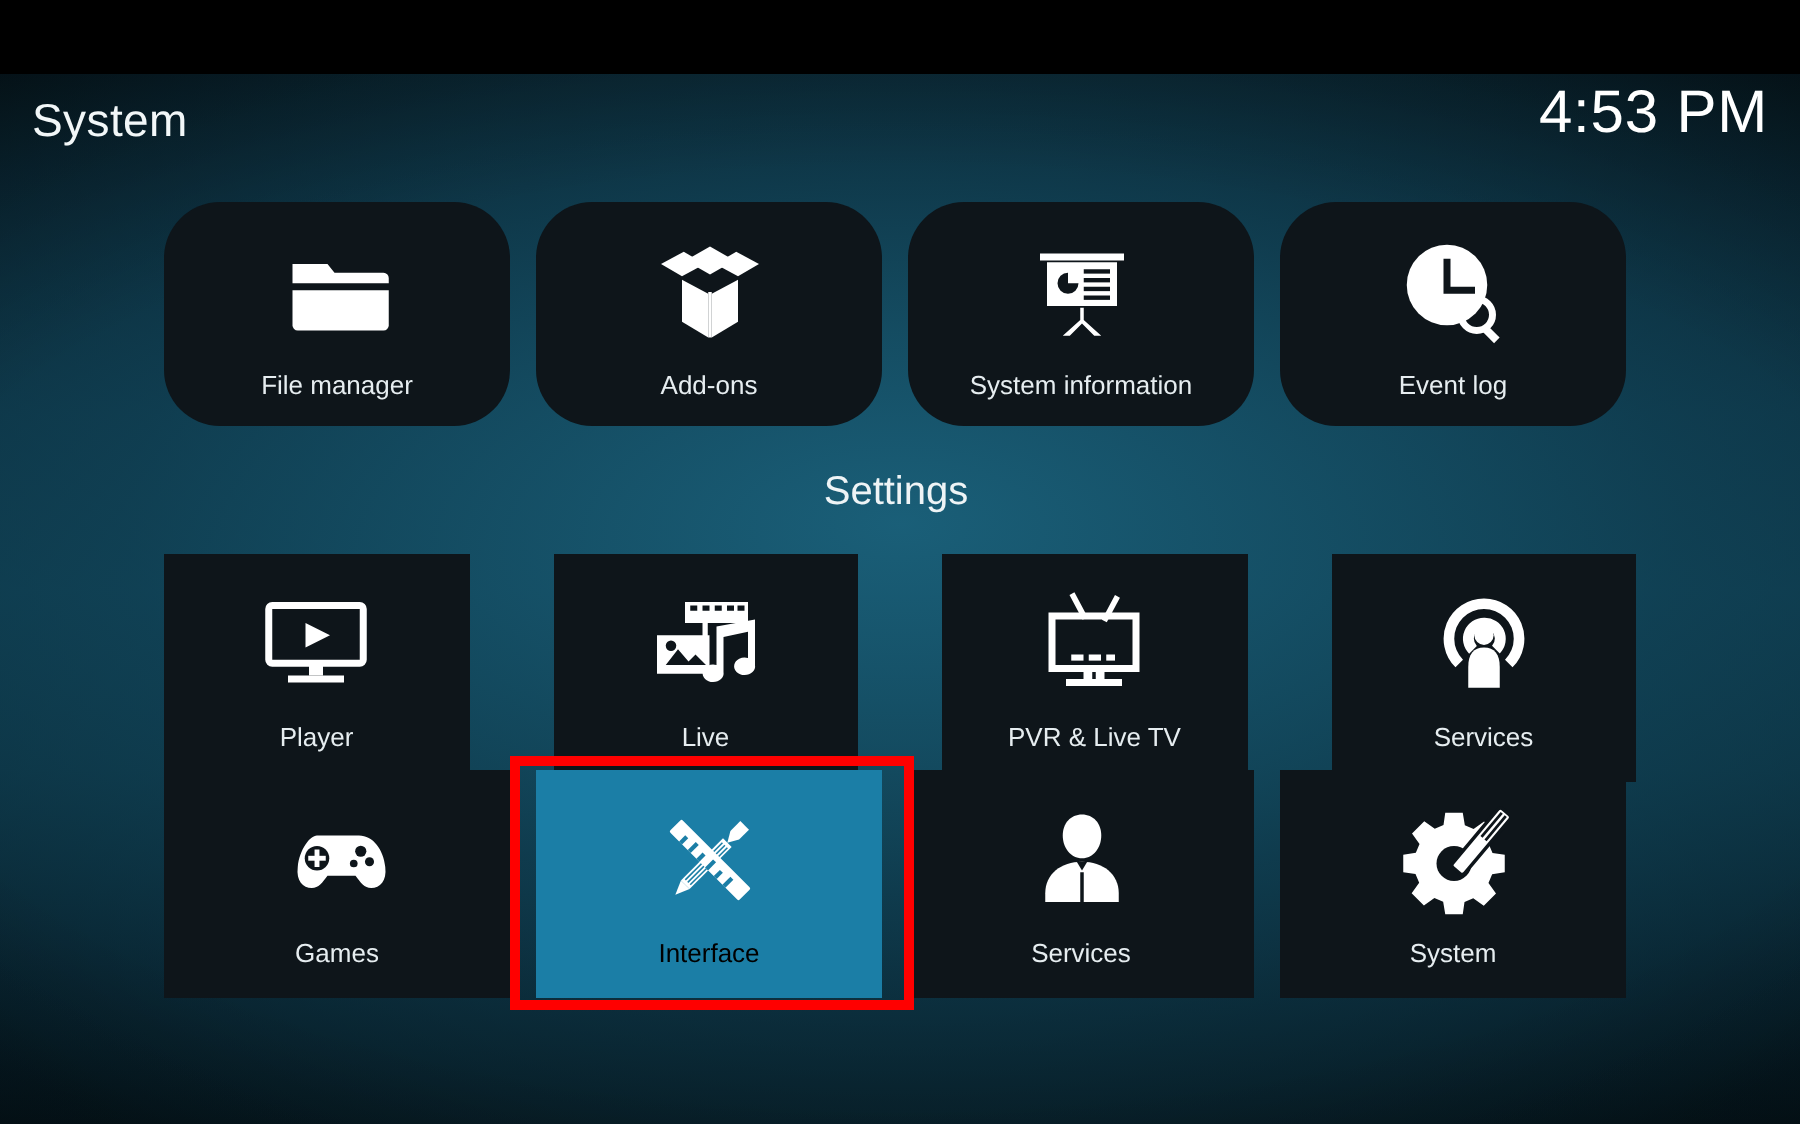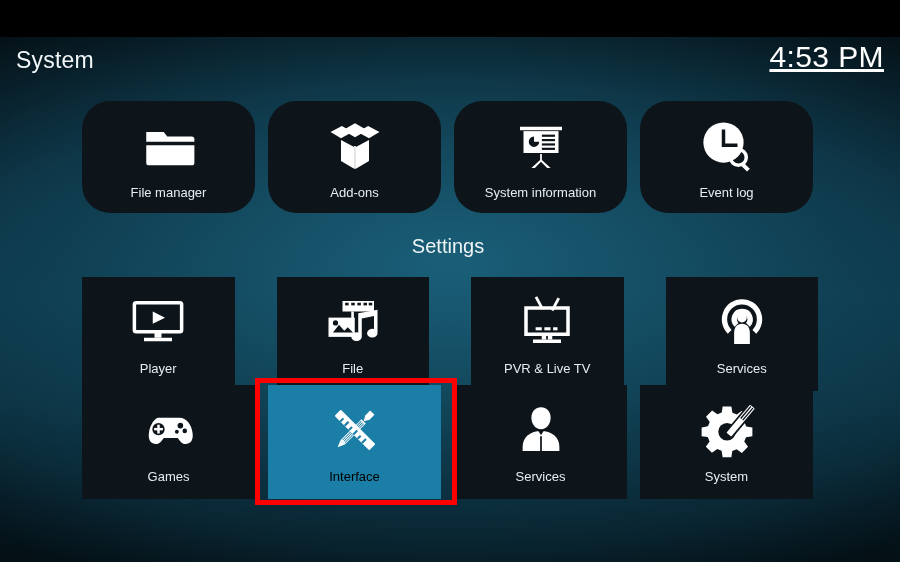--- a/index.html
+++ b/index.html
@@ -46,21 +46,20 @@
     color: #f2f7f8;
     letter-spacing: 0.2px;
   }
   .clock {
     position: absolute;
     right: 16px;
     top: 3px;
     font-size: 30px;
     color: #ffffff;
     letter-spacing: 0.4px;
-    text-decoration: underline;
   }
 
   
   .section-heading {
     position: absolute;
     left: 0; right: 4px;
     top: 198px;
     text-align: center;
     font-size: 20px;
     color: #eef4f6;
@@ -218,21 +217,21 @@
             <rect x="37" y="10" width="4" height="3" fill="#0e151a"></rect>
             <rect x="44" y="10" width="4" height="3" fill="#0e151a"></rect>
             <rect x="50" y="10" width="4" height="3" fill="#0e151a"></rect>
             <rect x="30" y="20" width="3" height="8"></rect>
             <rect x="4" y="27" width="30" height="22"></rect>
             <path d="M9 44l7-9 6 7 4-4 6 6z" fill="#0e151a"></path>
             <circle cx="12" cy="33" r="3" fill="#0e151a"></circle>
             <path d="M38 22v22a6 5 0 1 0 4 4V28l14-3v15a6 5 0 1 0 4 4V18z"></path>
           </svg>
         </span>
-        <span class="tile-label">File</span>
+        <span class="tile-label">Live</span>
       </div>
       <div class="tile">
         <span class="tile-icon">
           <svg viewBox="0 0 64 64">
             <rect x="8" y="16" width="48" height="30" fill="none" stroke="#ffffff" stroke-width="4"></rect>
             <rect x="18" y="4" width="3.2" height="16" transform="rotate(-28 18 4)"></rect>
             <rect x="44" y="4" width="3.2" height="16" transform="rotate(28 44 4)"></rect>
             <rect x="19" y="38" width="7" height="3.5"></rect>
             <rect x="29" y="38" width="7" height="3.5"></rect>
             <rect x="39" y="38" width="5" height="3.5"></rect>

